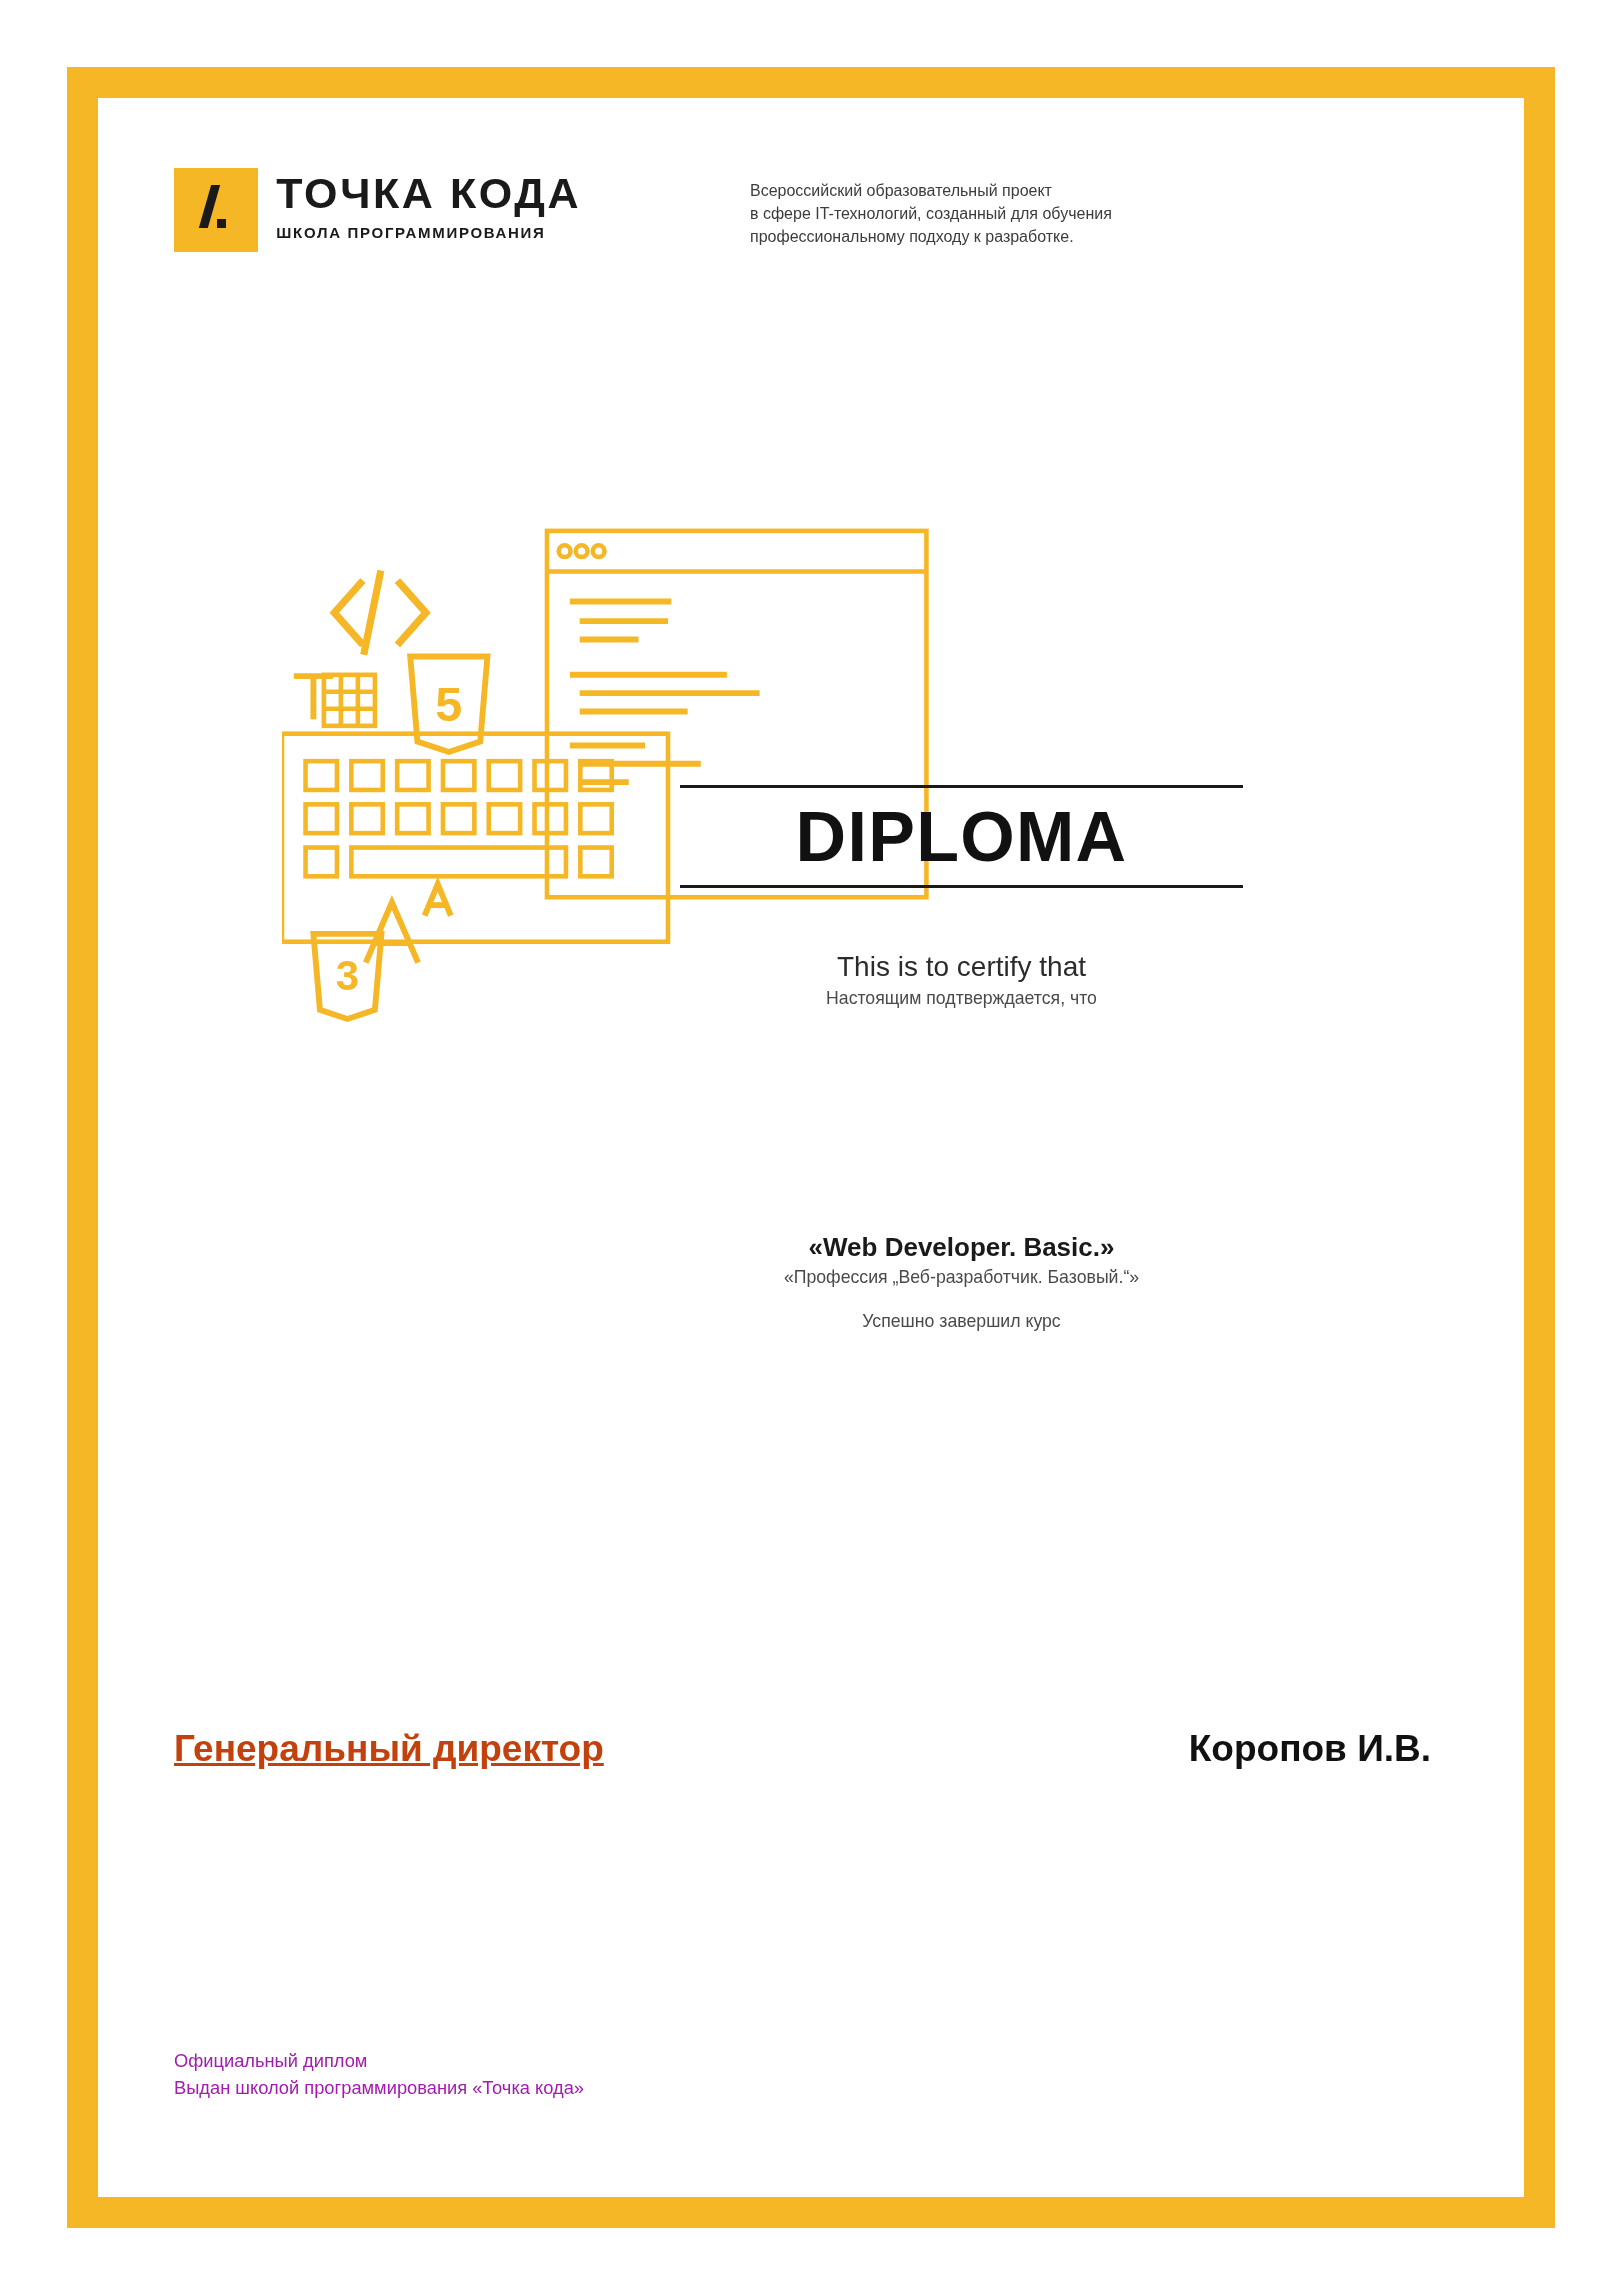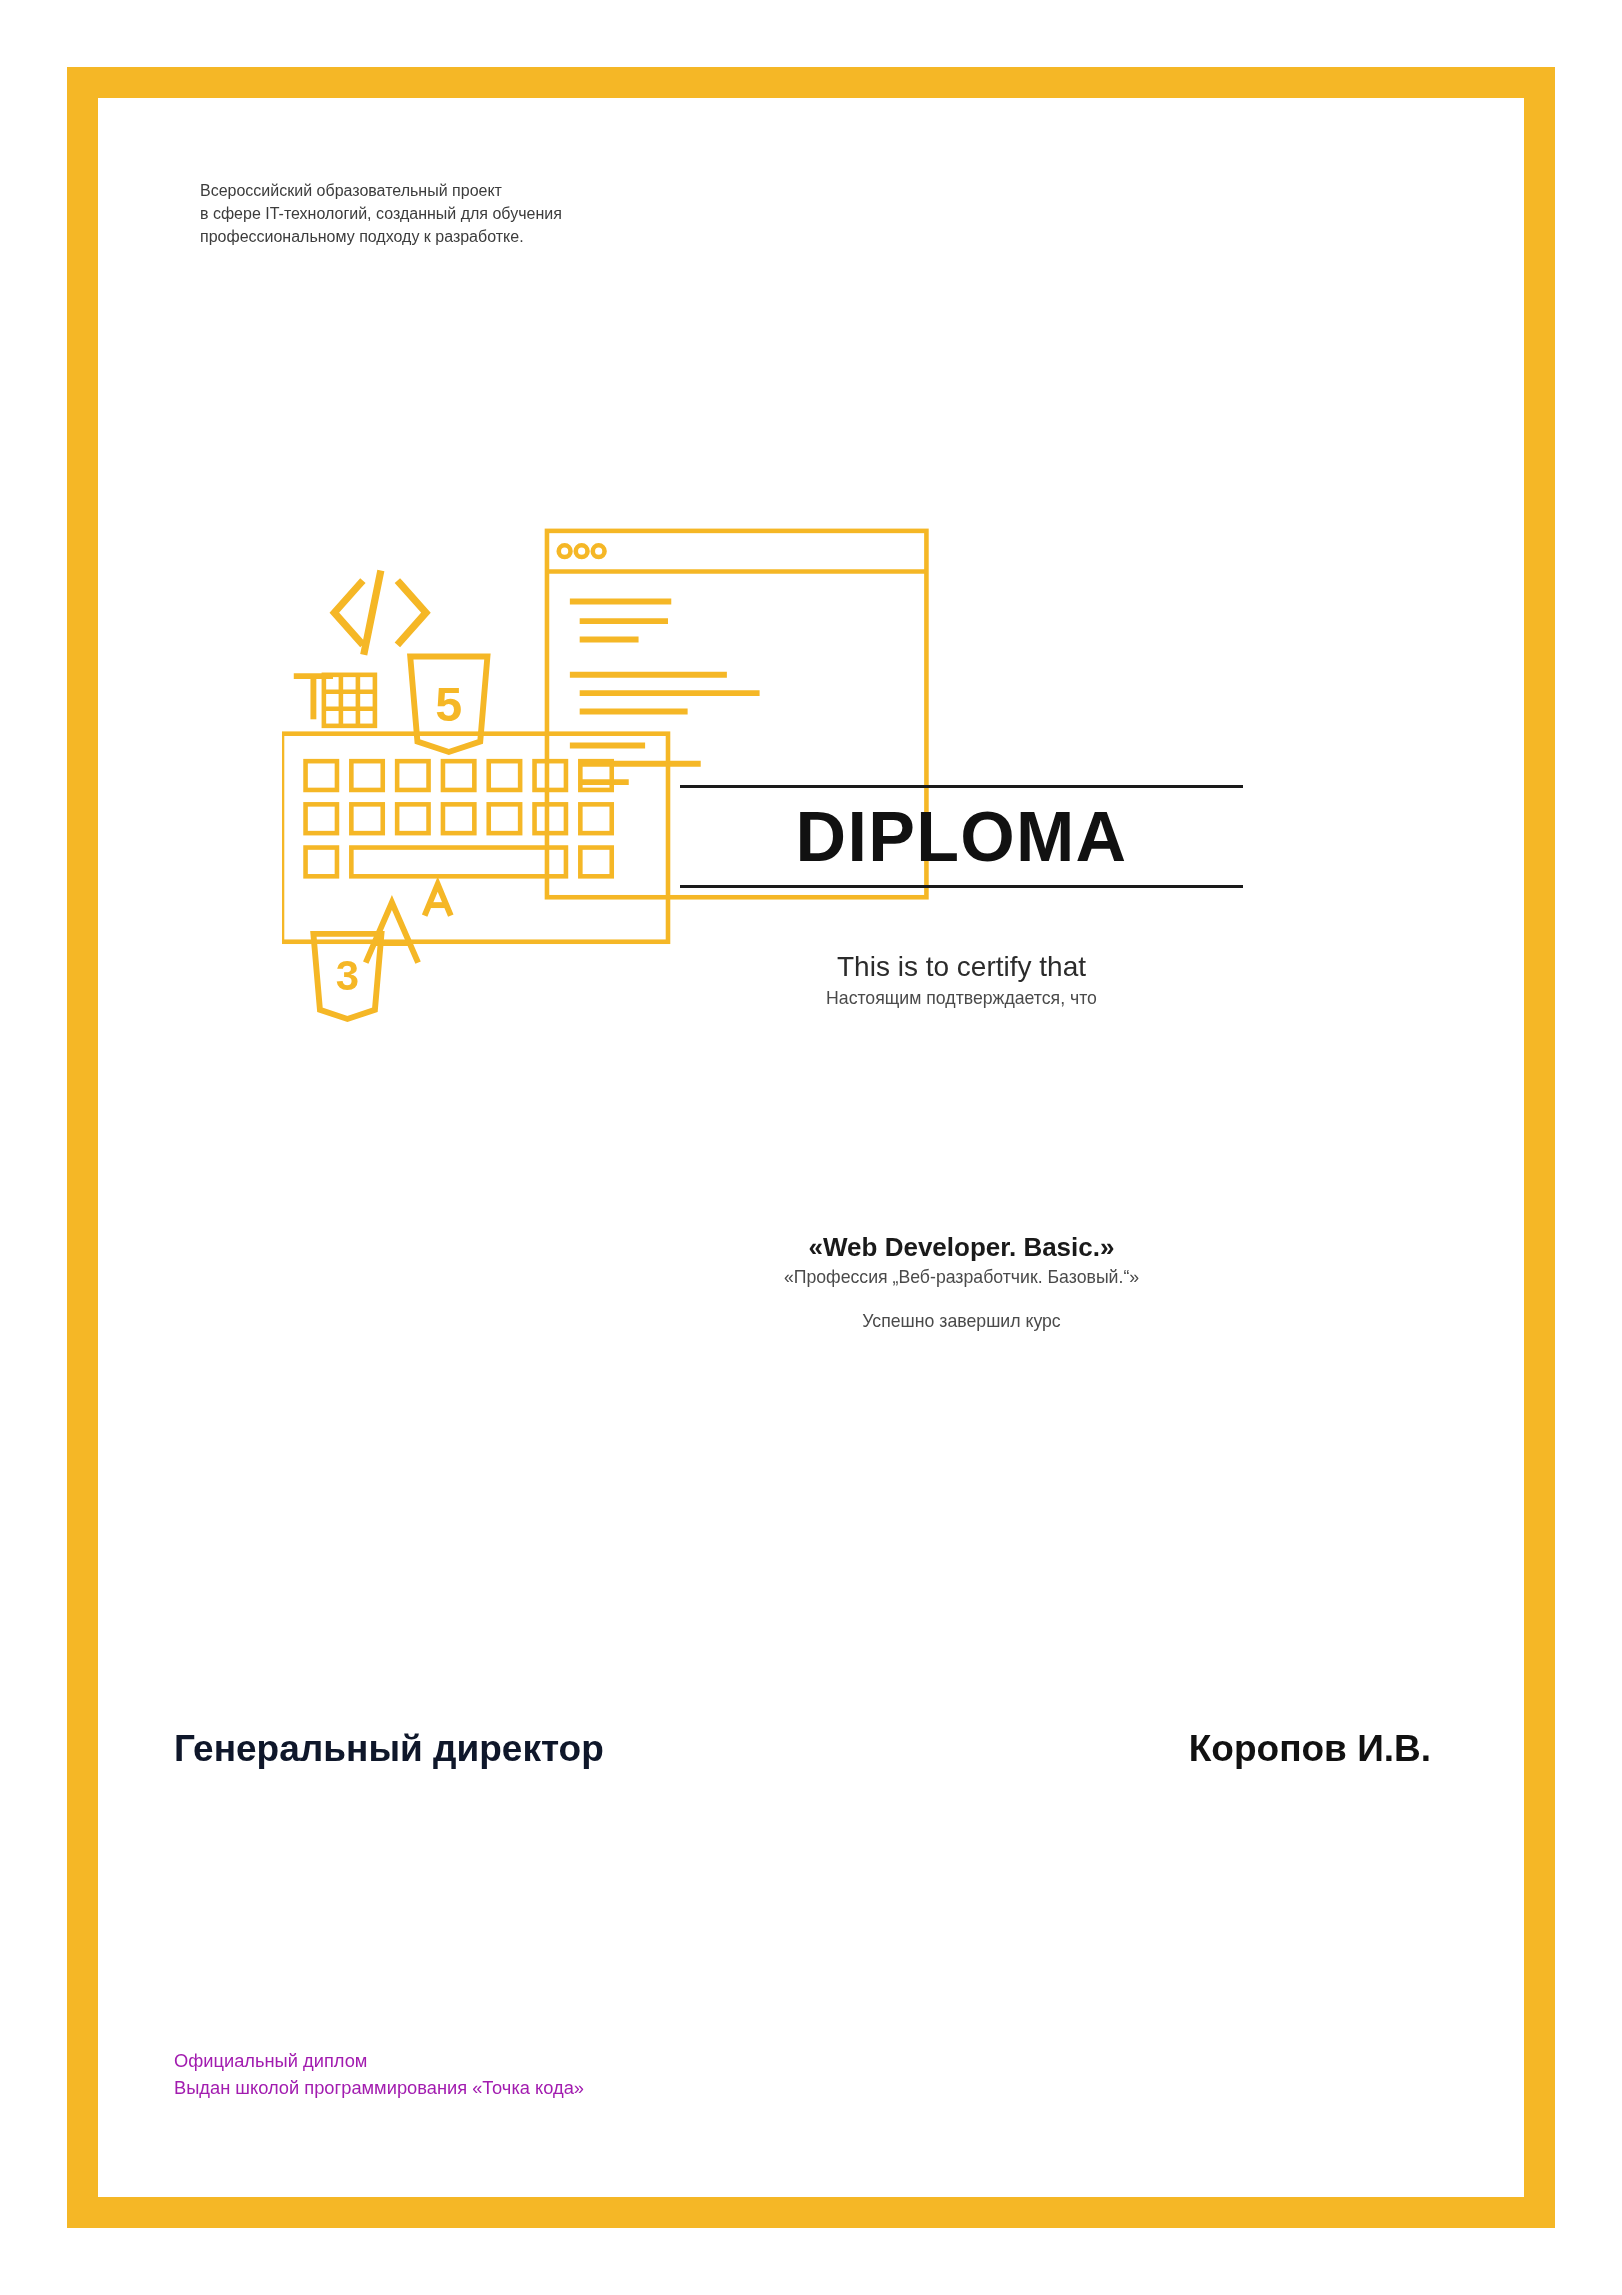--- a/index.html
+++ b/index.html
@@ -195,21 +195,22 @@
     left: 43px;
     top: 1597px;
     width: 1283px;
     display: flex;
     justify-content: space-between;
     align-items: baseline;
   }
   .sig-title {
     font-size: 37px;
     font-weight: bold;
-    color: #0f172a;
+    color: #c2410c;
+    text-decoration: underline;
   }
   .sig-name {
     font-size: 37px;
     font-weight: bold;
     color: #111111;
     margin-right: 26px;
   }
 
   
   .footer {
@@ -224,20 +225,31 @@
 </head>
 <body>
 
 <div class="page">
 
   <div class="frame-outer"></div>
 
   <div class="content">
 
     <div class="header">
+      <div class="brand">
+        <div class="brand-mark">
+          <div class="slash"></div>
+          <div class="dot"></div>
+          <div class="inner-border"></div>
+        </div>
+        <div class="brand-text">
+          <div class="brand-title">ТОЧКА КОДА</div>
+          <div class="brand-sub">ШКОЛА ПРОГРАММИРОВАНИЯ</div>
+        </div>
+      </div>
       <div class="header-desc">
         <div>Всероссийский образовательный проект</div>
         <div>в сфере IT-технологий, созданный для обучения</div>
         <div>профессиональному подходу к разработке.</div>
       </div>
     </div>
 
     <div class="illus">
       <svg width="772" height="694" viewBox="0 0 1180 1060" fill="none" xmlns="http://www.w3.org/2000/svg">
         <g stroke="#F5B726" stroke-width="7" fill="none">

